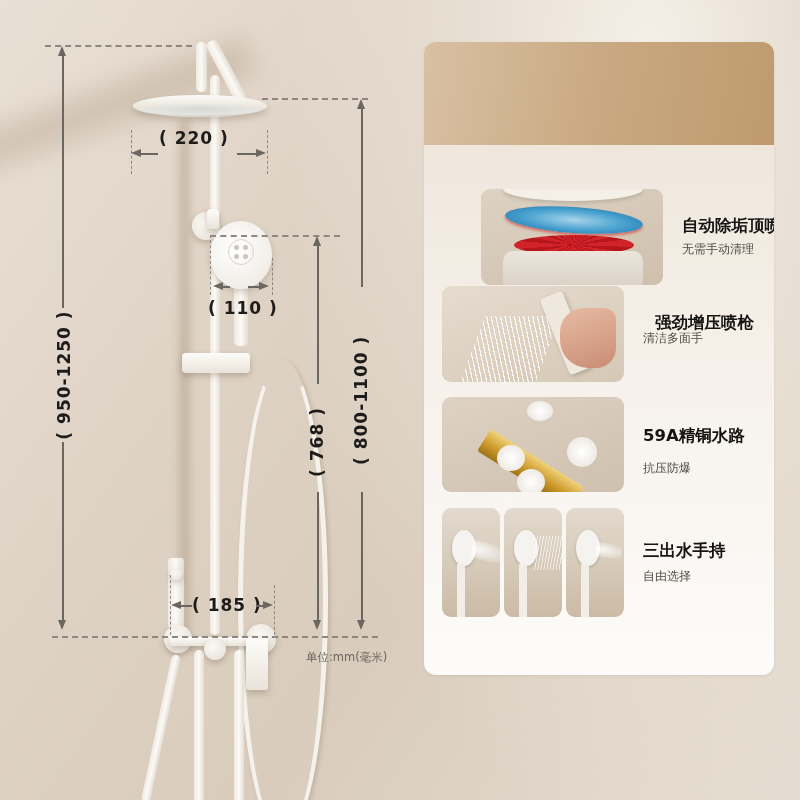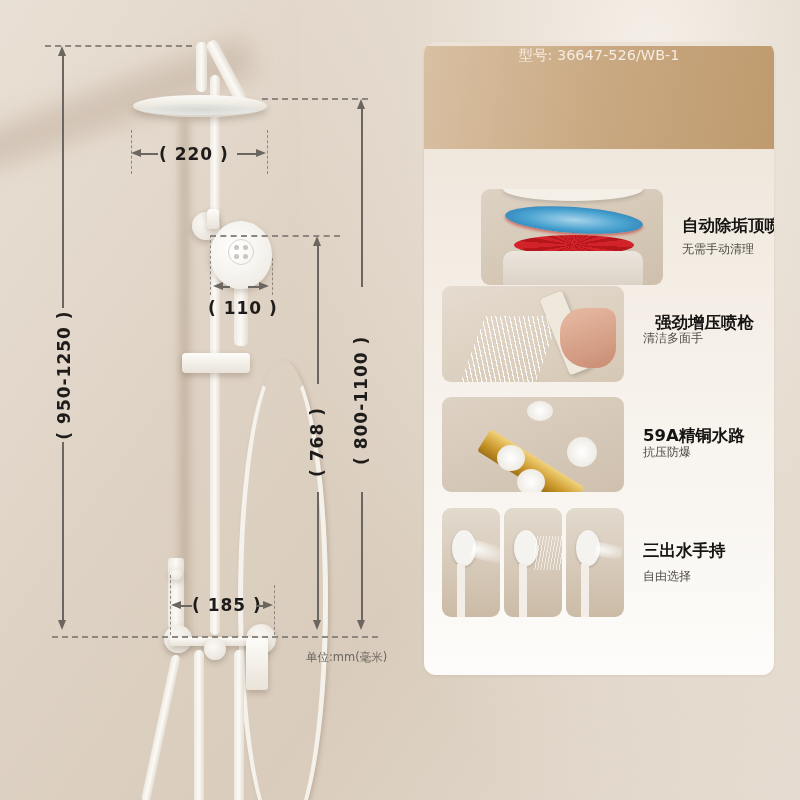--- a/index.html
+++ b/index.html
@@ -136,21 +136,21 @@
   <div class="arrow-up" style="left:58px; top:46px;"></div>
   <div class="vline" style="left:62px; top:54px; height:254px;"></div>
   <div class="dim-label vert" style="left:-6px; top:365px; width:140px; text-align:center;">( 950-1250 )</div>
   <div class="vline" style="left:62px; top:442px; height:180px;"></div>
   <div class="arrow-down" style="left:58px; top:620px;"></div>
 
   <div class="vline-dash" style="left:131px; top:130px; height:44px;"></div>
   <div class="vline-dash" style="left:267px; top:130px; height:44px;"></div>
   <div class="arrow-left" style="left:131px; top:149px;"></div>
   <div class="hline" style="left:140px; top:153px; width:18px;"></div>
-  <div class="dim-label" style="left:159px; top:144px;">( 220 )</div>
+  <div class="dim-label" style="left:159px; top:128px;">( 220 )</div>
   <div class="hline" style="left:237px; top:153px; width:20px;"></div>
   <div class="arrow-right" style="left:256px; top:149px;"></div>
 
   <div class="hline-dash" style="left:262px; top:98px; width:106px;"></div>
   <div class="arrow-up" style="left:357px; top:99px;"></div>
   <div class="vline" style="left:361px; top:107px; height:180px;"></div>
   <div class="dim-label vert" style="left:306px; top:400px; width:110px; text-align:center;">( 800-1100 )</div>
   <div class="vline" style="left:361px; top:492px; height:130px;"></div>
   <div class="arrow-down" style="left:357px; top:620px;"></div>
 
@@ -176,21 +176,20 @@
   <div class="dim-label" style="left:192px; top:595px;">( 185 )</div>
   <div class="hline" style="left:256px; top:605px; width:8px;"></div>
   <div class="arrow-right" style="left:263px; top:601px;"></div>
 
   <div class="hline-dash" style="left:52px; top:636px; width:326px;"></div>
   <div class="unit-label">单位:mm(毫米)</div>
 </div>
 
 <div class="panel">
   <div class="panel-header">
-    <div class="panel-model">型号: 36647-526/WB-1</div>
   </div>
 
   <div class="feature" style="top:147px; height:96px;margin-left:39px;">
     <div class="img" style="height:96px; background:linear-gradient(160deg,#ddd2c3,#cfc0ad);">
       <div style="position:absolute; left:22px; top:-12px; width:140px; height:24px; border-radius:50%; background:#f4efe7; box-shadow:0 2px 4px rgba(0,0,0,0.15);"></div>
       <div style="position:absolute; left:24px; top:18px; width:138px; height:26px; border-radius:50%; background:radial-gradient(ellipse,#a8d4ea 0%,#4aa3d0 50%,#1e6fa8 100%); transform:rotate(4deg); box-shadow:0 2px 3px rgba(200,40,40,0.6);"></div>
       <div style="position:absolute; left:33px; top:46px; width:120px; height:20px; border-radius:50%; background:repeating-conic-gradient(#d2232a 0deg 8deg,#b5161c 8deg 14deg);"></div>
       <div style="position:absolute; left:22px; top:62px; width:140px; height:40px; border-radius:10px; background:linear-gradient(180deg,#ebe5dc,#d8d0c4);"></div>
     </div>
     <div class="title" style="top:27px;">自动除垢顶喷</div>
@@ -209,21 +208,21 @@
 
   <div class="feature" style="top:355px; height:95px;">
     <div class="img" style="height:95px; background:linear-gradient(160deg,#ded2c4,#cfc0ae);">
       <div style="position:absolute; left:42px; top:30px; width:110px; height:26px; background:linear-gradient(180deg,#f2d27a,#c99628 60%,#9e7218); transform:rotate(32deg); transform-origin:left; border-radius:3px;"></div>
       <div style="position:absolute; left:55px; top:48px; width:28px; height:26px; border-radius:50%; background:radial-gradient(circle,#ffffff,#e8e3da);"></div>
       <div style="position:absolute; left:125px; top:40px; width:30px; height:30px; border-radius:50%; background:radial-gradient(circle,#ffffff,#e8e3da);"></div>
       <div style="position:absolute; left:75px; top:72px; width:28px; height:26px; border-radius:50%; background:radial-gradient(circle,#ffffff,#e8e3da);"></div>
       <div style="position:absolute; left:85px; top:4px; width:26px; height:20px; border-radius:50%; background:radial-gradient(circle,#ffffff,#e8e3da);"></div>
     </div>
     <div class="title" style="top:29px;">59A精铜水路</div>
-    <div class="sub" style="top:45px;">抗压防爆</div>
+    <div class="sub" style="top:61px;">抗压防爆</div>
   </div>
 
   <div class="feature" style="top:466px; height:109px;">
     <div class="mini-cards">
       <div class="mini" style="left:0;">
         <div style="position:absolute; left:10px; top:22px; width:24px; height:36px; border-radius:50%; background:#f5f3ef; box-shadow:0 1px 3px rgba(0,0,0,0.2);"></div>
         <div style="position:absolute; left:15px; top:56px; width:8px; height:60px; background:#f2eee7;"></div>
         <div style="position:absolute; left:30px; top:35px; width:30px; height:18px; background:radial-gradient(ellipse at left, rgba(255,255,255,0.95), rgba(255,255,255,0)); transform:rotate(15deg);"></div>
       </div>
       <div class="mini" style="left:62px;">

